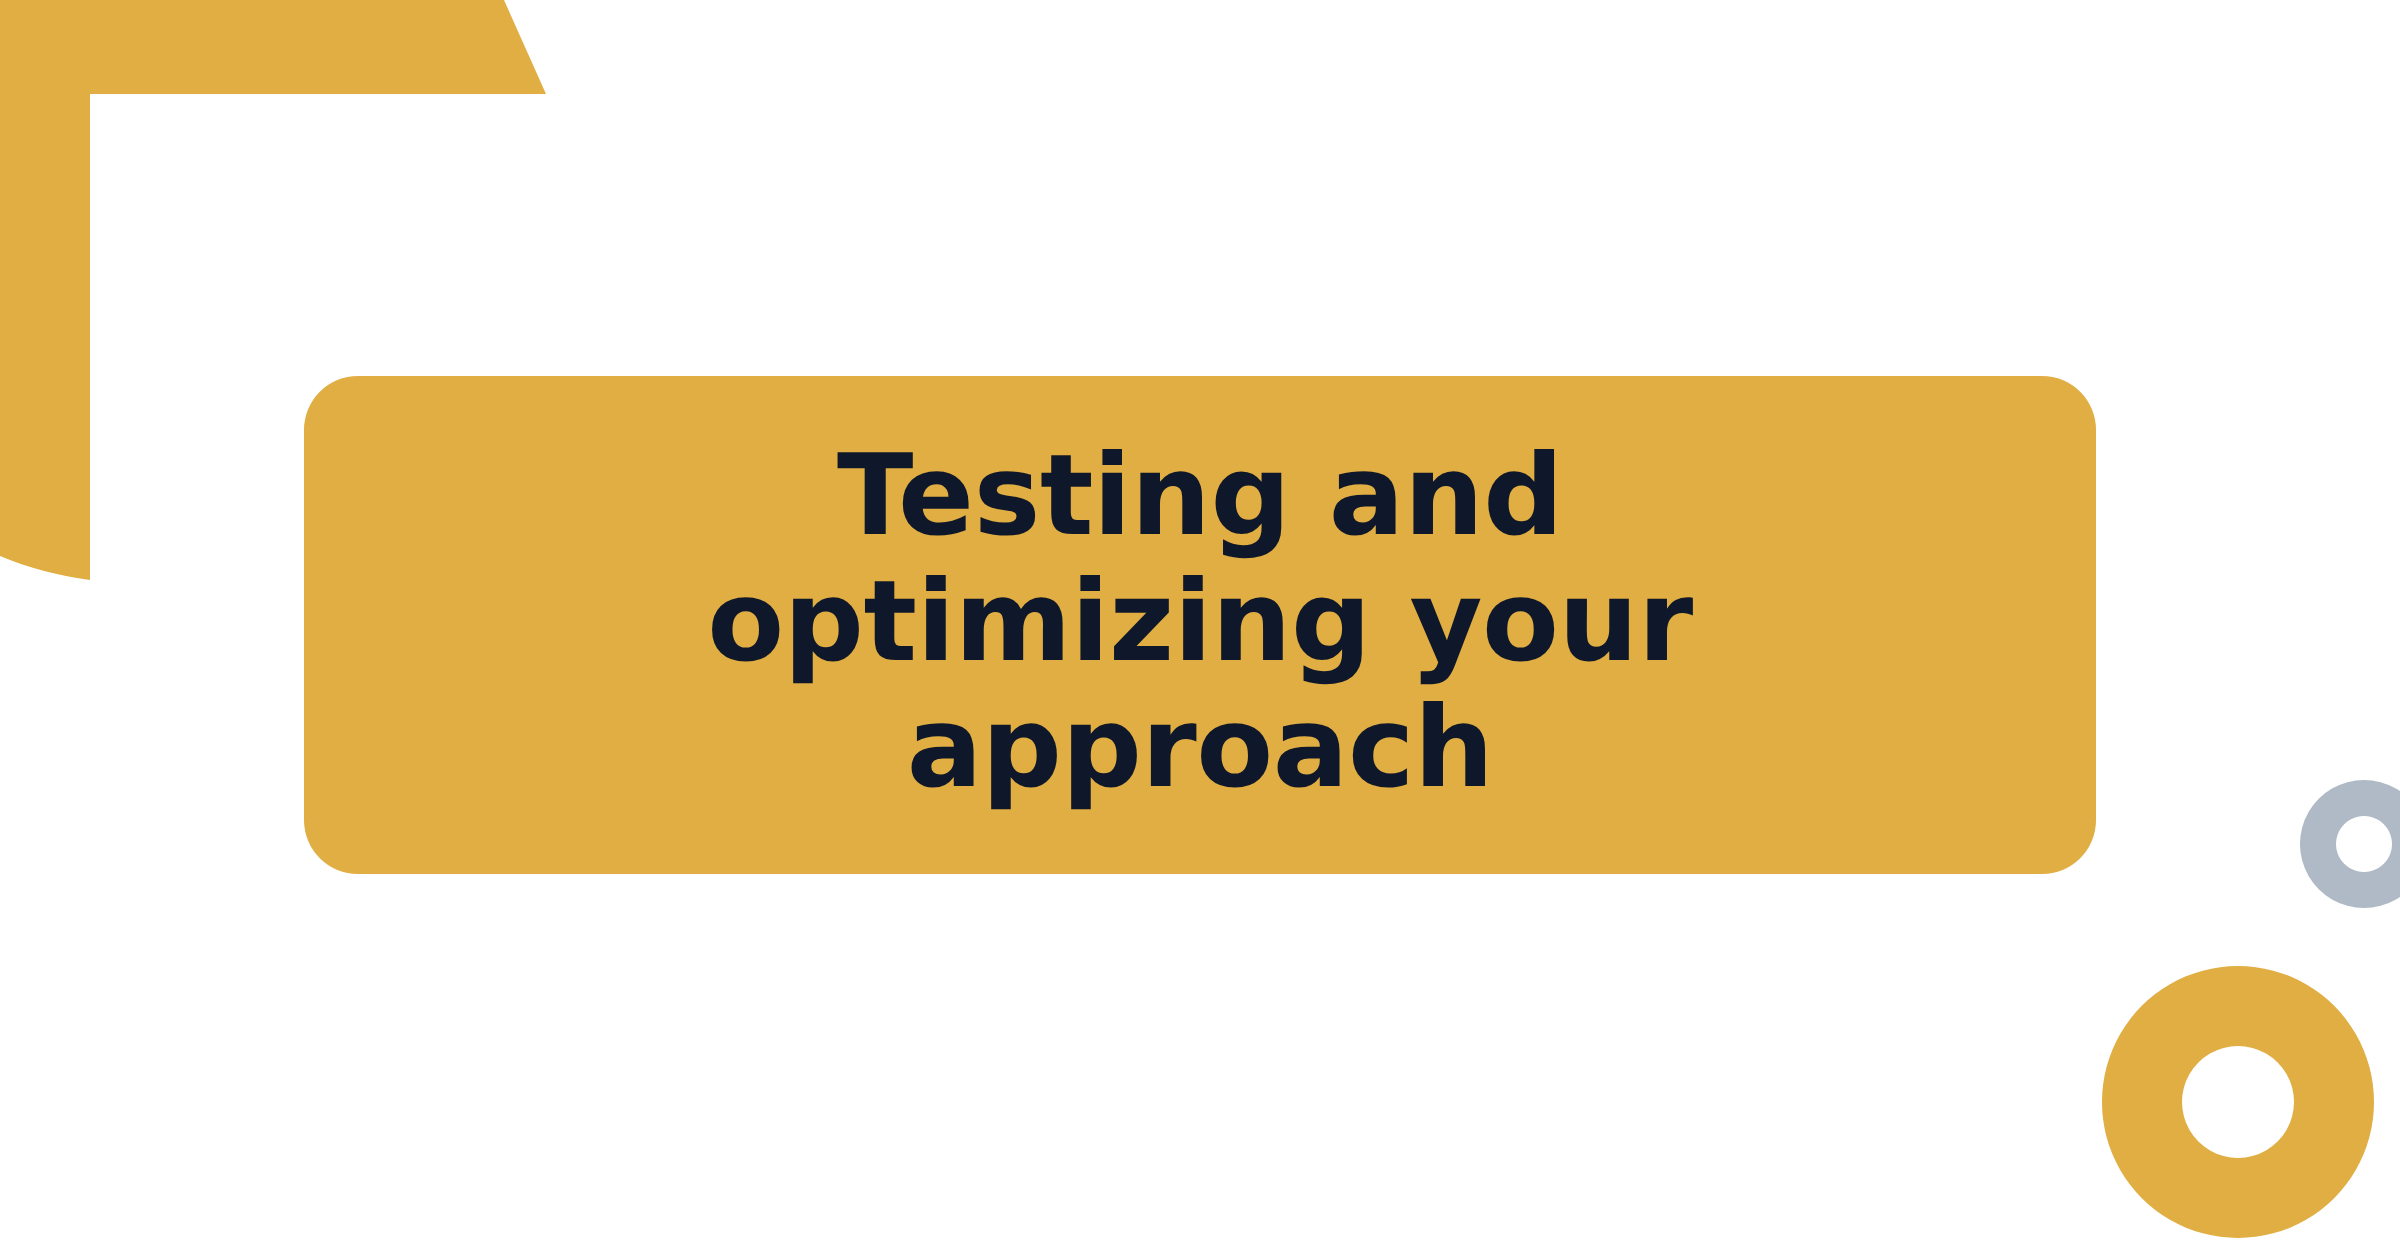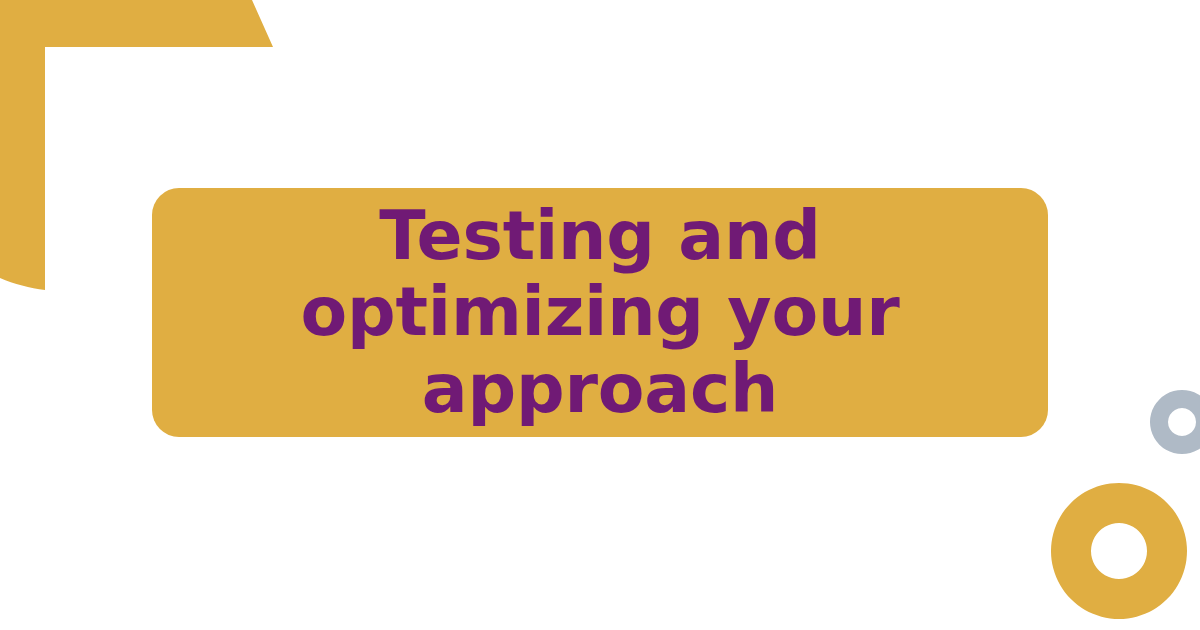--- a/index.html
+++ b/index.html
@@ -57,22 +57,22 @@
     background: #e0ae42;
     border-radius: 27px;
     display: flex;
     align-items: center;
     justify-content: center;
     box-sizing: border-box;
     padding: 0 40px;
   }
 
   #headline-text {
-    color: #701a75;
-    font-size: 68px;
+    color: #0f172a;
+    font-size: 56px;
     font-weight: 700;
     line-height: 1.12;
     text-align: center;
     letter-spacing: -0.2px;
     white-space: pre-line;
     max-width: 600px;
   }
 </style>
 </head>
 <body>

